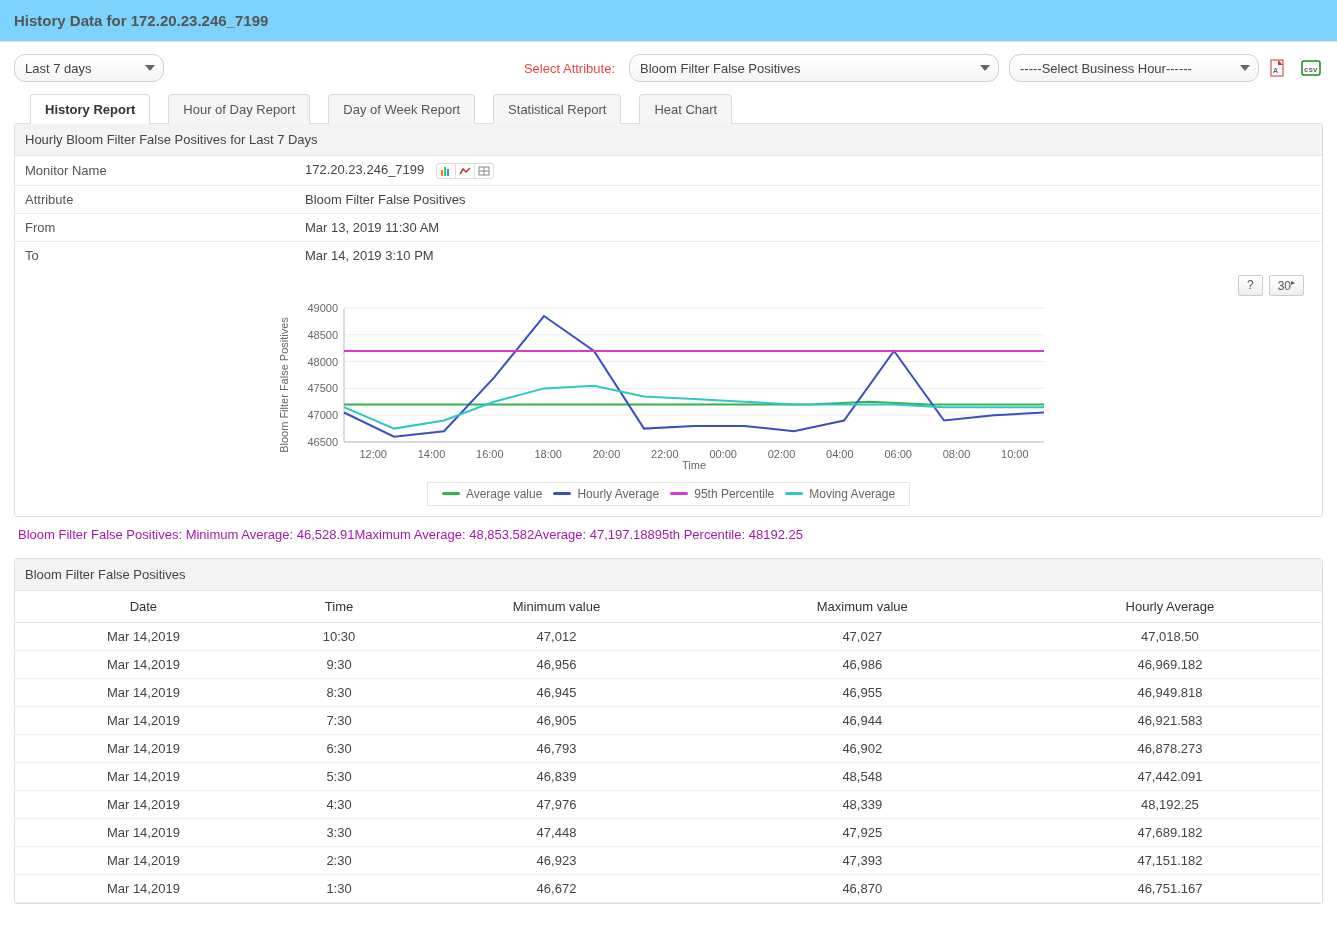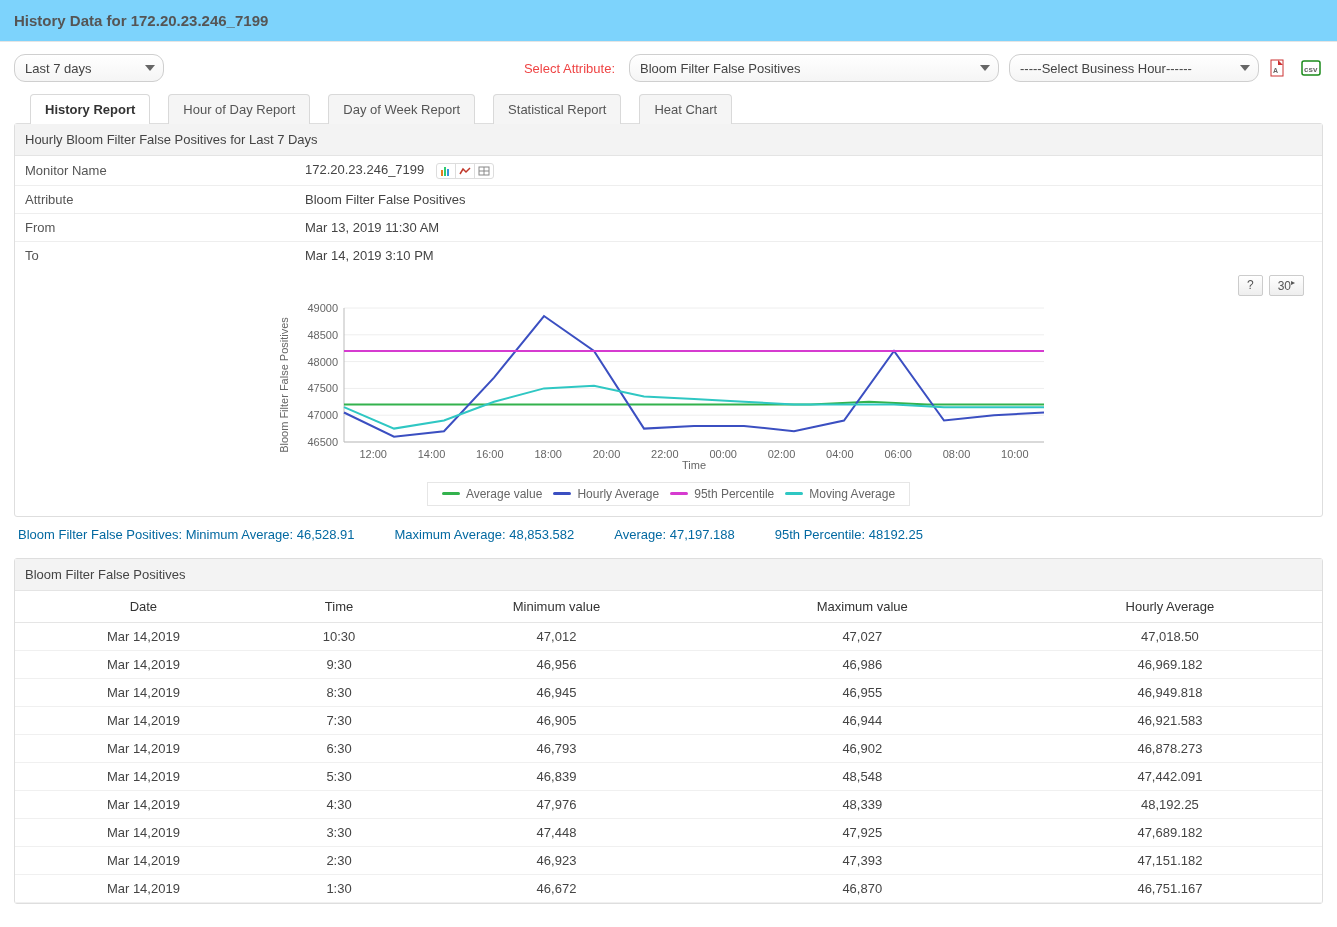--- a/index.html
+++ b/index.html
@@ -22,21 +22,21 @@
 .kv-row .v{color:#444}
 .mini-icons{display:inline-flex;margin-left:8px;border:1px solid #ddd;border-radius:3px;overflow:hidden;vertical-align:middle}
 .mini-icons span{display:inline-flex;align-items:center;justify-content:center;width:18px;height:14px;font-size:10px;border-right:1px solid #ddd}
 .mini-icons span:last-child{border-right:none}
 .chart-tools{display:flex;justify-content:flex-end;gap:6px;padding:6px 18px 0}
 .tool-btn{border:1px solid #ccc;border-radius:2px;background:linear-gradient(#fff,#eee);padding:2px 8px;font-size:12px;color:#555;cursor:pointer}
 .chart-wrap{display:flex;justify-content:center;padding:4px 20px 8px}
 .legend{display:flex;justify-content:center;gap:11px;border:1px solid #e6e6e6;margin:4px auto 10px;padding:4px 14px;font-size:12px;color:#666;width:fit-content}
 .legend span{display:inline-flex;align-items:center;gap:6px}
 .swatch{display:inline-block;width:18px;height:3px;border-radius:2px}
-.stats-line{padding:10px 0 16px 4px;font-size:13px;color:#0369a1;display:flex;gap:40px;flex-wrap:wrap;margin:0 14px}
+.stats-line{padding:10px 0 16px 4px;font-size:13px;color:#a21caf;display:flex;flex-wrap:wrap;margin:0 14px}
 .data-table{width:100%;border-collapse:collapse}
 .data-table th{background:#fff;font-weight:400;color:#333;border-bottom:1px solid #e5e5e5;padding:8px 6px;text-align:center}
 .data-table td{border-bottom:1px solid #f0f0f0;padding:6px;text-align:center;color:#444}
 svg text{font-family:"Segoe UI",Arial,sans-serif;fill:#666}
 </style>
 </head>
 <body>
 
 <div class="header-bar">History Data for 172.20.23.246_7199</div>
 

